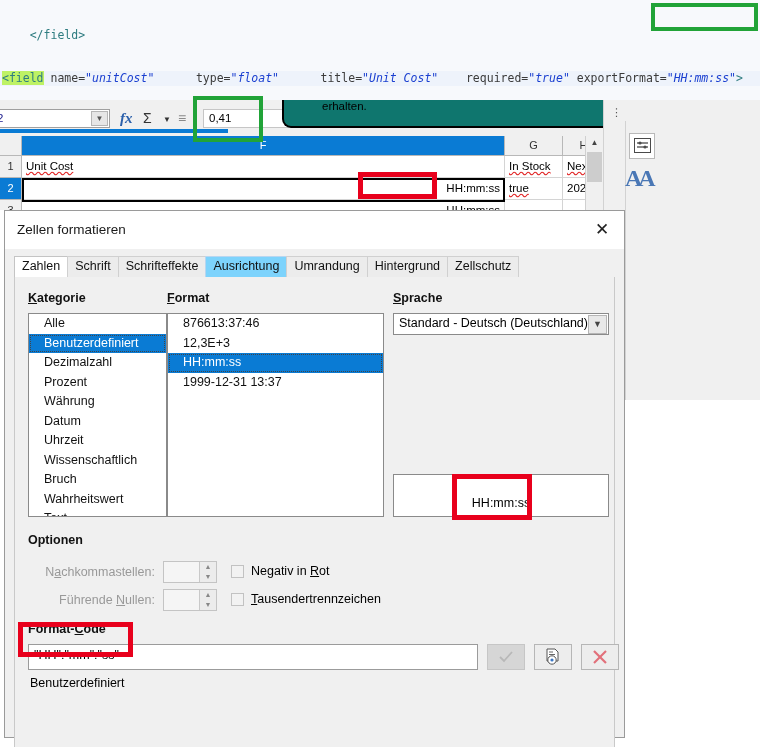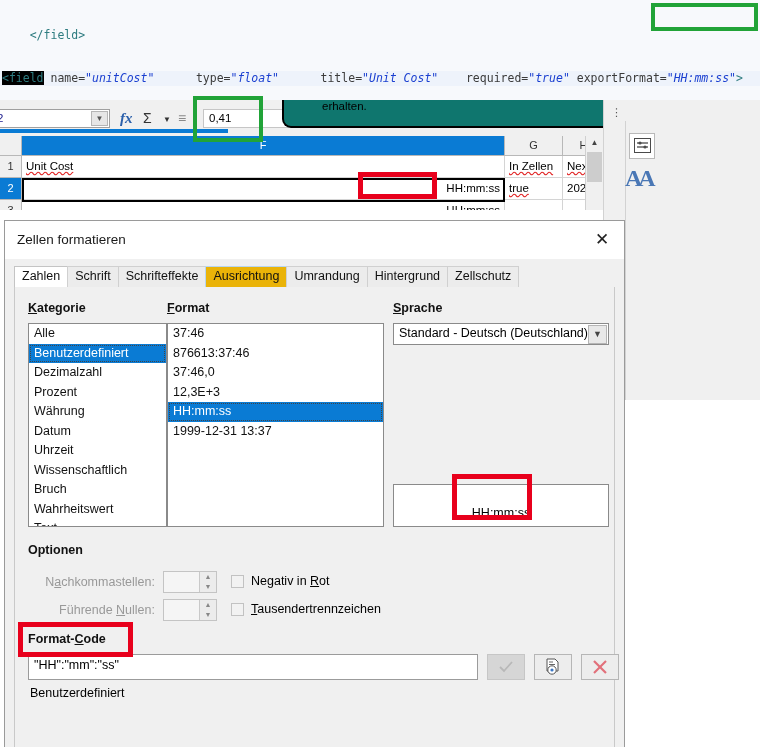--- a/index.html
+++ b/index.html
@@ -15,21 +15,21 @@
     position:absolute;left:0;top:0;width:760px;height:100px;
     background:#f7f9fc;
     font-family:"DejaVu Sans Mono","Liberation Mono",monospace;
     font-size:11.5px;
     white-space:pre;
     overflow:hidden;
   }
   .code-line{height:15px;line-height:15px;padding-left:2px;}
   .code-line.hl{background:#eef3fb;}
   .tag{color:#2e7c80;}
-  .tagsel{color:#2e7c80;background:#000000;}
+  .tagsel{color:#2e7c80;background:#bef264;}
   .attr{color:#3b3b3b;}
   .strb{color:#1a3fd0;font-style:italic;}
 
   
   .ann{position:absolute;box-sizing:border-box;pointer-events:none;}
   .ann.green{border:4px solid #21a338;}
   .ann.red{border:5px solid #e8001c;}
 
   
   #sheet{
@@ -106,45 +106,45 @@
   #sb-dots{position:absolute;left:7px;top:10px;width:3px;color:#555;font-size:11px;line-height:4px;}
   #sb-panel{position:absolute;left:22px;top:21px;width:32px;height:300px;background:#f0f0f0;border-left:1px solid #d2d2d2;}
   #sb-btn{position:absolute;left:3px;top:12px;width:26px;height:26px;background:#fff;border:1px solid #b9b9b9;box-sizing:border-box;}
   #sb-btn svg{display:block;margin:4px auto;}
   #sb-AA{position:absolute;left:22px;top:65px;font-size:24px;font-weight:bold;color:#4a77b5;
          font-family:"Liberation Serif",serif;letter-spacing:-4px;}
 
   
   #dialog{
     position:absolute;left:4px;top:210px;width:621px;height:528px;
-    background:#f0f0f0;border:1px solid #9a9a9a;box-sizing:border-box;margin-top:10px;
+    background:#f0f0f0;border:1px solid #9a9a9a;box-sizing:border-box;
   }
   #dlg-title{position:absolute;left:0;top:0;width:619px;height:38px;background:#fff;}
   #dlg-title-text{position:absolute;left:12px;top:11px;font-size:13.5px;color:#1a1a1a;}
   #dlg-close{position:absolute;right:8px;top:6px;width:28px;height:26px;
              font-size:17px;text-align:center;line-height:25px;color:#222;}
 
   
   #tabs{position:absolute;left:0;top:38px;width:619px;height:28px;background:#f0f0f0;}
   #tabstrip{position:absolute;left:9px;top:7px;height:21px;border-bottom:1px solid #c4c4c4;width:600px;}
   .tab{position:relative;float:left;height:21px;box-sizing:border-box;
        padding:0 7px;line-height:19px;font-size:12.5px;color:#111;
        border:1px solid #d0d0d0;border-bottom:none;background:#ececec;margin-right:-1px;}
   .tab.active{background:#fff;border-color:#c4c4c4;height:22px;}
-  .tab.hover{background:#eab308;border-color:#b8d6f0;}
+  .tab.hover{background:#7dd3fc;border-color:#b8d6f0;}
 
   
   #dlg-body{position:absolute;left:9px;top:66px;width:601px;height:620px;
             background:#f0f0f0;border:1px solid #c9c9c9;border-top:none;box-sizing:border-box;}
 
   .sect-label{position:absolute;font-size:12.5px;font-weight:bold;color:#111;}
   .ul1{text-decoration:underline;}
 
   .listbox{position:absolute;background:#fff;border:1px solid #8a8a8a;box-sizing:border-box;overflow:hidden;}
-  .li{height:19.5px;line-height:19px;font-size:12.5px;padding-left:5px;color:#111;white-space:nowrap;}
+  .li{height:19.5px;line-height:19px;font-size:12.5px;padding-left:15px;color:#111;white-space:nowrap;}
   .li.sel{background:#0a7bd4;color:#fff;outline:1px dotted #444;outline-offset:-2px;}
 
   #lang-select{position:absolute;background:#fff;border:1px solid #8a8a8a;box-sizing:border-box;}
   #lang-text{position:absolute;left:5px;top:2px;font-size:12.5px;}
   #lang-arrow{position:absolute;right:1px;top:1px;width:19px;height:19px;background:#e8e8e8;
               border:1px solid #b5b5b5;box-sizing:border-box;font-size:9px;text-align:center;line-height:17px;color:#444;}
 
   #preview{position:absolute;background:#fff;border:1px solid #8a8a8a;box-sizing:border-box;}
   #preview-text{position:absolute;width:100%;text-align:center;font-size:12.5px;top:21px;}
 
@@ -201,21 +201,21 @@
 
   <div id="colhdr">
     <div id="corner"></div>
     <div class="ch sel" style="left:22px;width:483px;">F</div>
     <div class="ch" style="left:505px;width:58px;">G</div>
     <div class="ch" style="left:563px;width:42px;">H</div>
   </div>
 
   <div class="rowhdr" style="top:56px;">1</div>
   <div class="cell" style="left:22px;top:56px;width:483px;"><span class="squig">Unit Cost</span></div>
-  <div class="cell" style="left:505px;top:56px;width:58px;"><span class="squig">In Zellen</span></div>
+  <div class="cell" style="left:505px;top:56px;width:58px;"><span class="squig">In Stock</span></div>
   <div class="cell" style="left:563px;top:56px;width:42px;"><span class="squig">Next Shipm</span></div>
 
   <div class="rowhdr sel" style="top:78px;">2</div>
   <div class="cell r" style="left:22px;top:78px;width:483px;">HH:mm:ss</div>
   <div class="cell" style="left:505px;top:78px;width:58px;"><span class="squig">true</span></div>
   <div class="cell r" style="left:563px;top:78px;width:42px;">2020-04</div>
 
   <div class="rowhdr" style="top:100px;">3</div>
   <div class="cell r" style="left:22px;top:100px;width:483px;">HH:mm:ss</div>
   <div class="cell" style="left:505px;top:100px;width:58px;"></div>
@@ -287,23 +287,21 @@
       <div class="li">Wissenschaftlich</div>
       <div class="li">Bruch</div>
       <div class="li">Wahrheitswert</div>
       <div class="li">Text</div>
     </div>
 
     <div class="sect-label" style="left:152px;top:14px;">
       <span class="ul1">F</span><span>ormat</span>
     </div>
     <div class="listbox" style="left:152px;top:36px;width:217px;height:204px;">
-      <div class="li">37:46</div>
       <div class="li">876613:37:46</div>
-      <div class="li">37:46,0</div>
       <div class="li">12,3E+3</div>
       <div class="li sel">HH:mm:ss</div>
       <div class="li">1999-12-31 13:37</div>
     </div>
 
     <div class="sect-label" style="left:378px;top:14px;">
       <span class="ul1">S</span><span>prache</span>
     </div>
     <div id="lang-select" style="left:378px;top:36px;width:216px;height:22px;">
       <div id="lang-text">Standard - Deutsch (Deutschland)</div>

